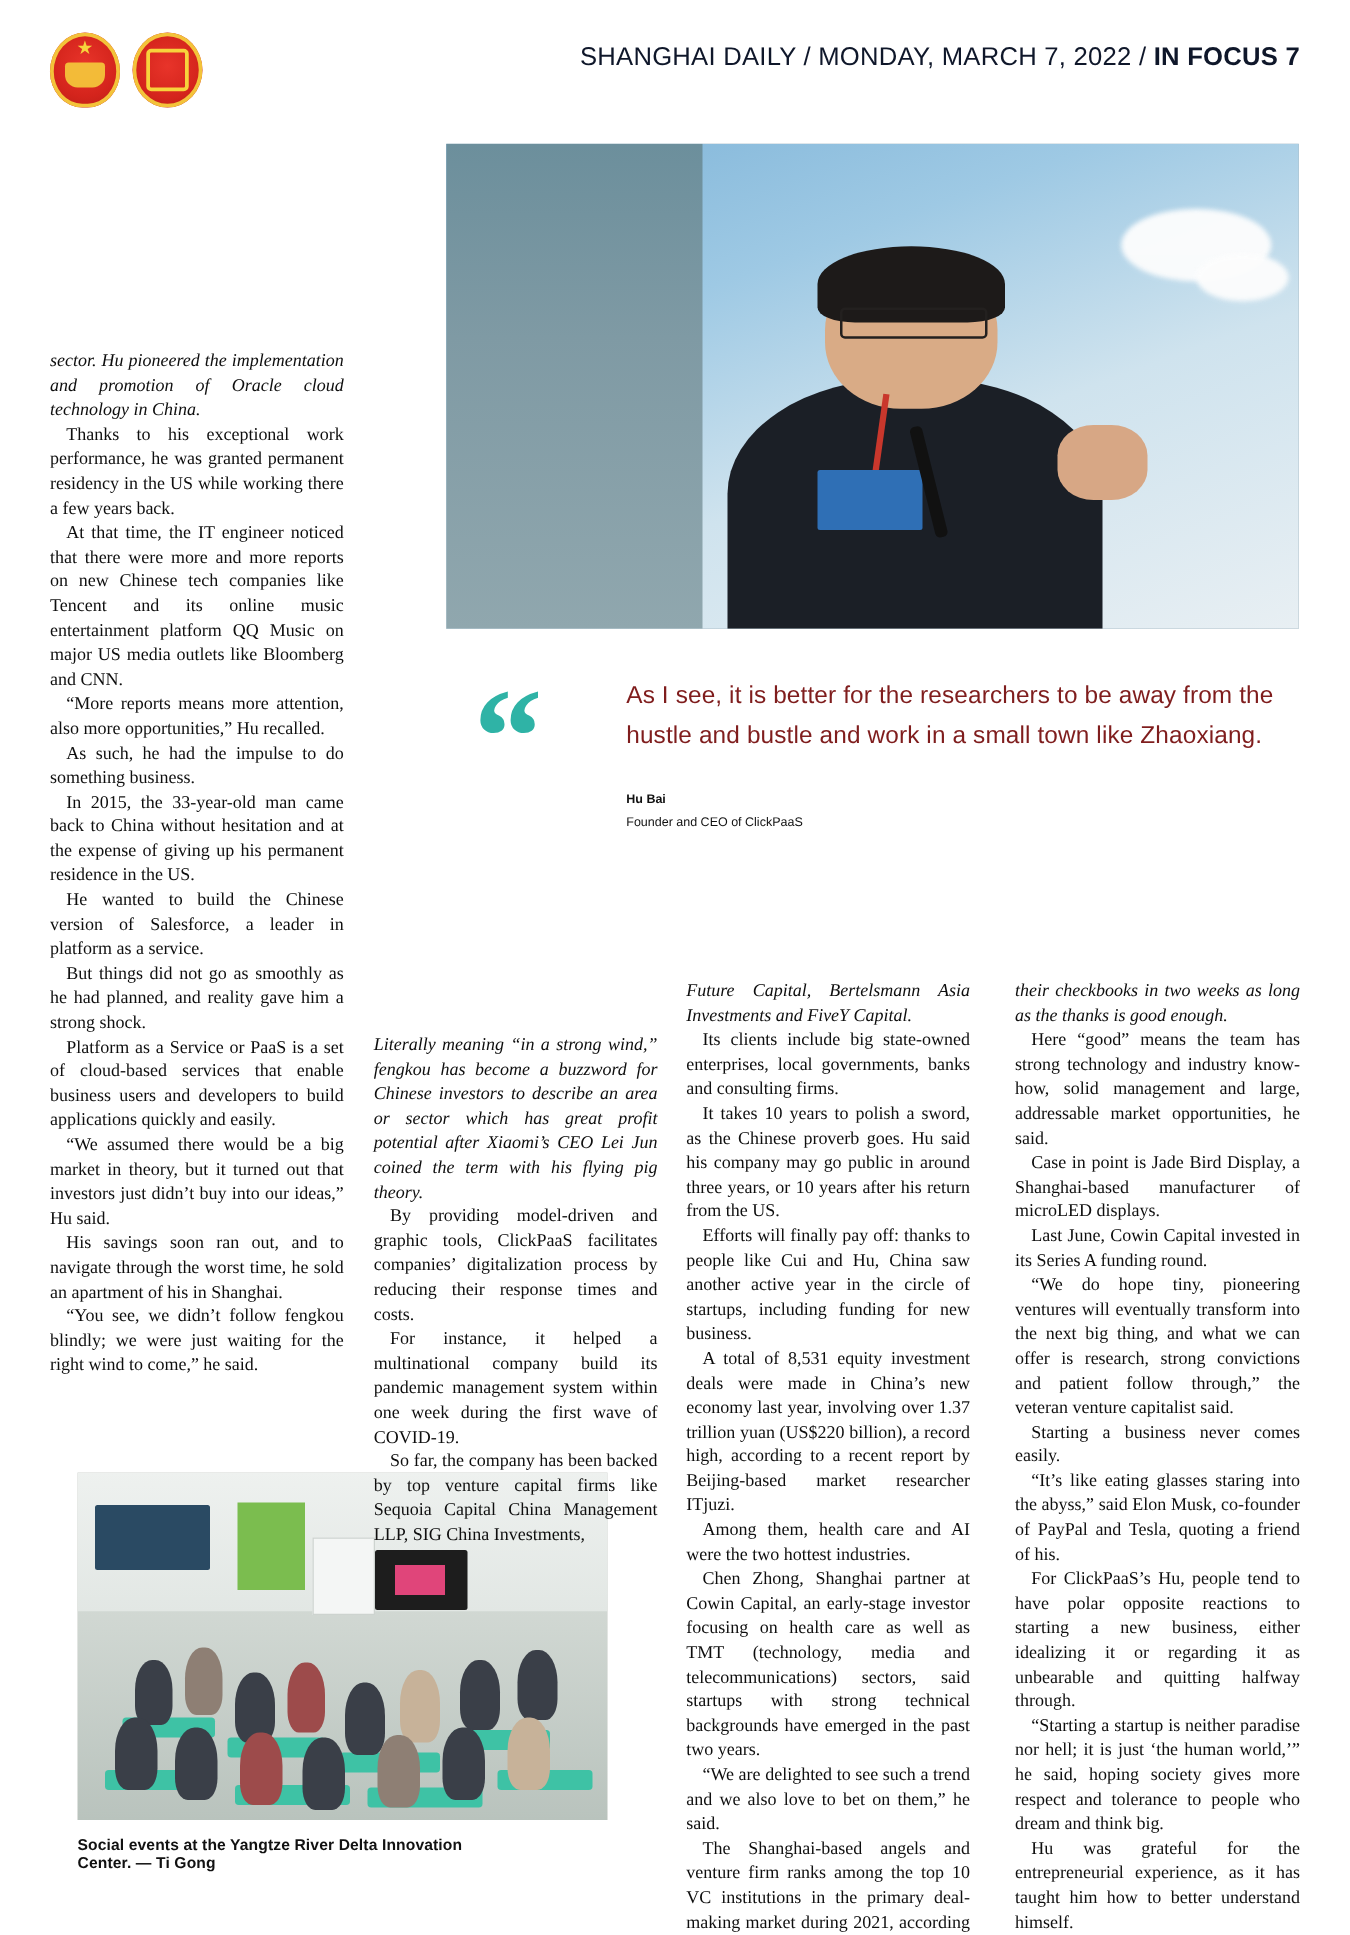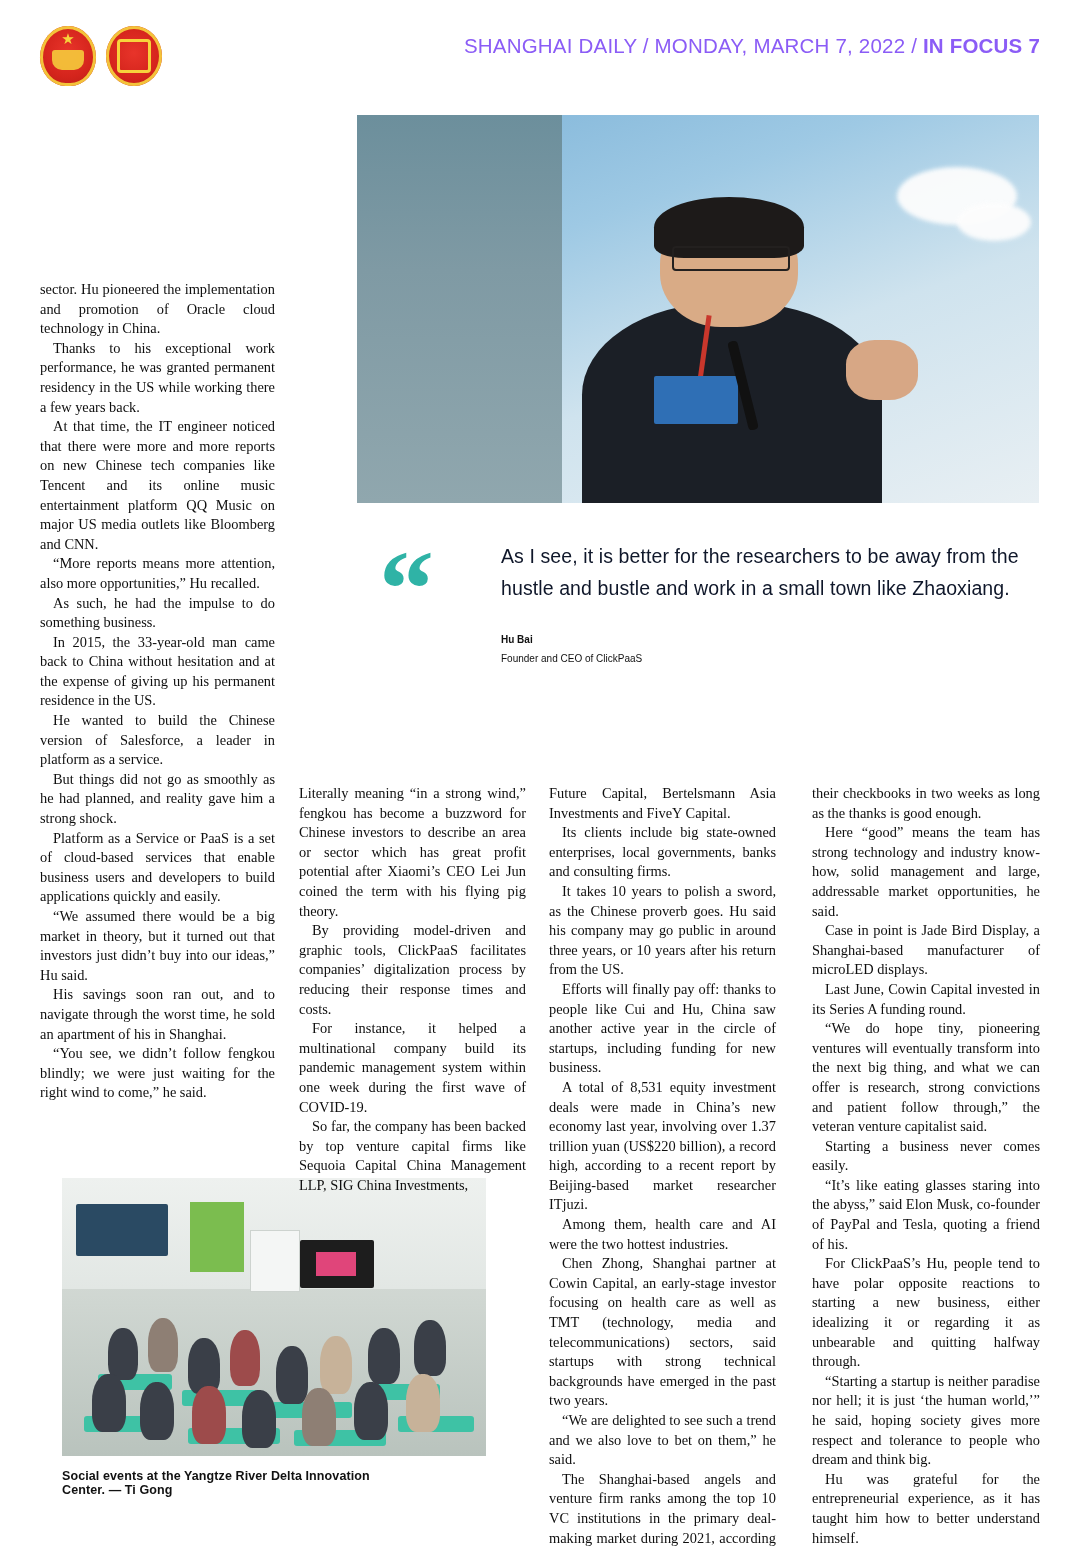--- a/index.html
+++ b/index.html
@@ -71,21 +71,21 @@
     border: 3px solid #f7d33c;
     border-radius: 4px;
   }
   .masthead-title {
     position: absolute;
     right: 0;
     top: 8px;
     font-family: "Liberation Sans", sans-serif;
     font-size: 20.5px;
     letter-spacing: .2px;
-    color: #8b5cf6;
+    color: #0f172a;
     white-space: nowrap;
   }
   .masthead-title .bold {
     font-weight: bold;
   }
 
   
   .hero-photo {
     position: absolute;
     left: 357px;
@@ -216,21 +216,21 @@
     color: #2fb3a6;
     font-weight: bold;
   }
   .quote-body {
     margin-left: 144px;
   }
   .quote-text {
     font-family: "Liberation Sans", sans-serif;
     font-size: 19.5px;
     line-height: 32px;
-    color: #0f172a;
+    color: #7f1d1d;
     letter-spacing: .1px;
   }
   .quote-attrib {
     margin-top: 26px;
     font-family: "Liberation Sans", sans-serif;
     font-size: 10px;
     line-height: 19px;
     color: #111;
   }
   .quote-attrib .name { font-weight: bold; }
@@ -322,37 +322,37 @@
     font-weight: bold;
     color: #111;
     letter-spacing: .1px;
   }
 
   
   .body-col {
     position: absolute;
     top: 784px;
   }
-  .col-a { left: 299px; width: 227px; }
+  .col-a { left: 299px; width: 227px; margin-top: 43px; }
   .col-b { left: 549px; width: 227px; }
   .col-c { left: 812px; width: 228px; }
 
   .body-col p,
   .col-left-top p {
     margin: 0;
     font-size: 14.4px;
     line-height: 19.6px;
     text-align: justify;
     text-justify: inter-word;
     color: #0e0e0e;
     text-indent: 13px;
     hyphens: auto;
   }
   .body-col p.noindent,
-  .col-left-top p.noindent { text-indent: 0; }
+  .col-left-top p.noindent { text-indent: 0; font-style: italic; }
 </style>
 </head>
 <body>
 
 <div class="page">
 
   <div class="masthead">
     <div class="emblems">
       <div class="emblem emblem-china"></div>
       <div class="emblem emblem-cppcc"></div>

